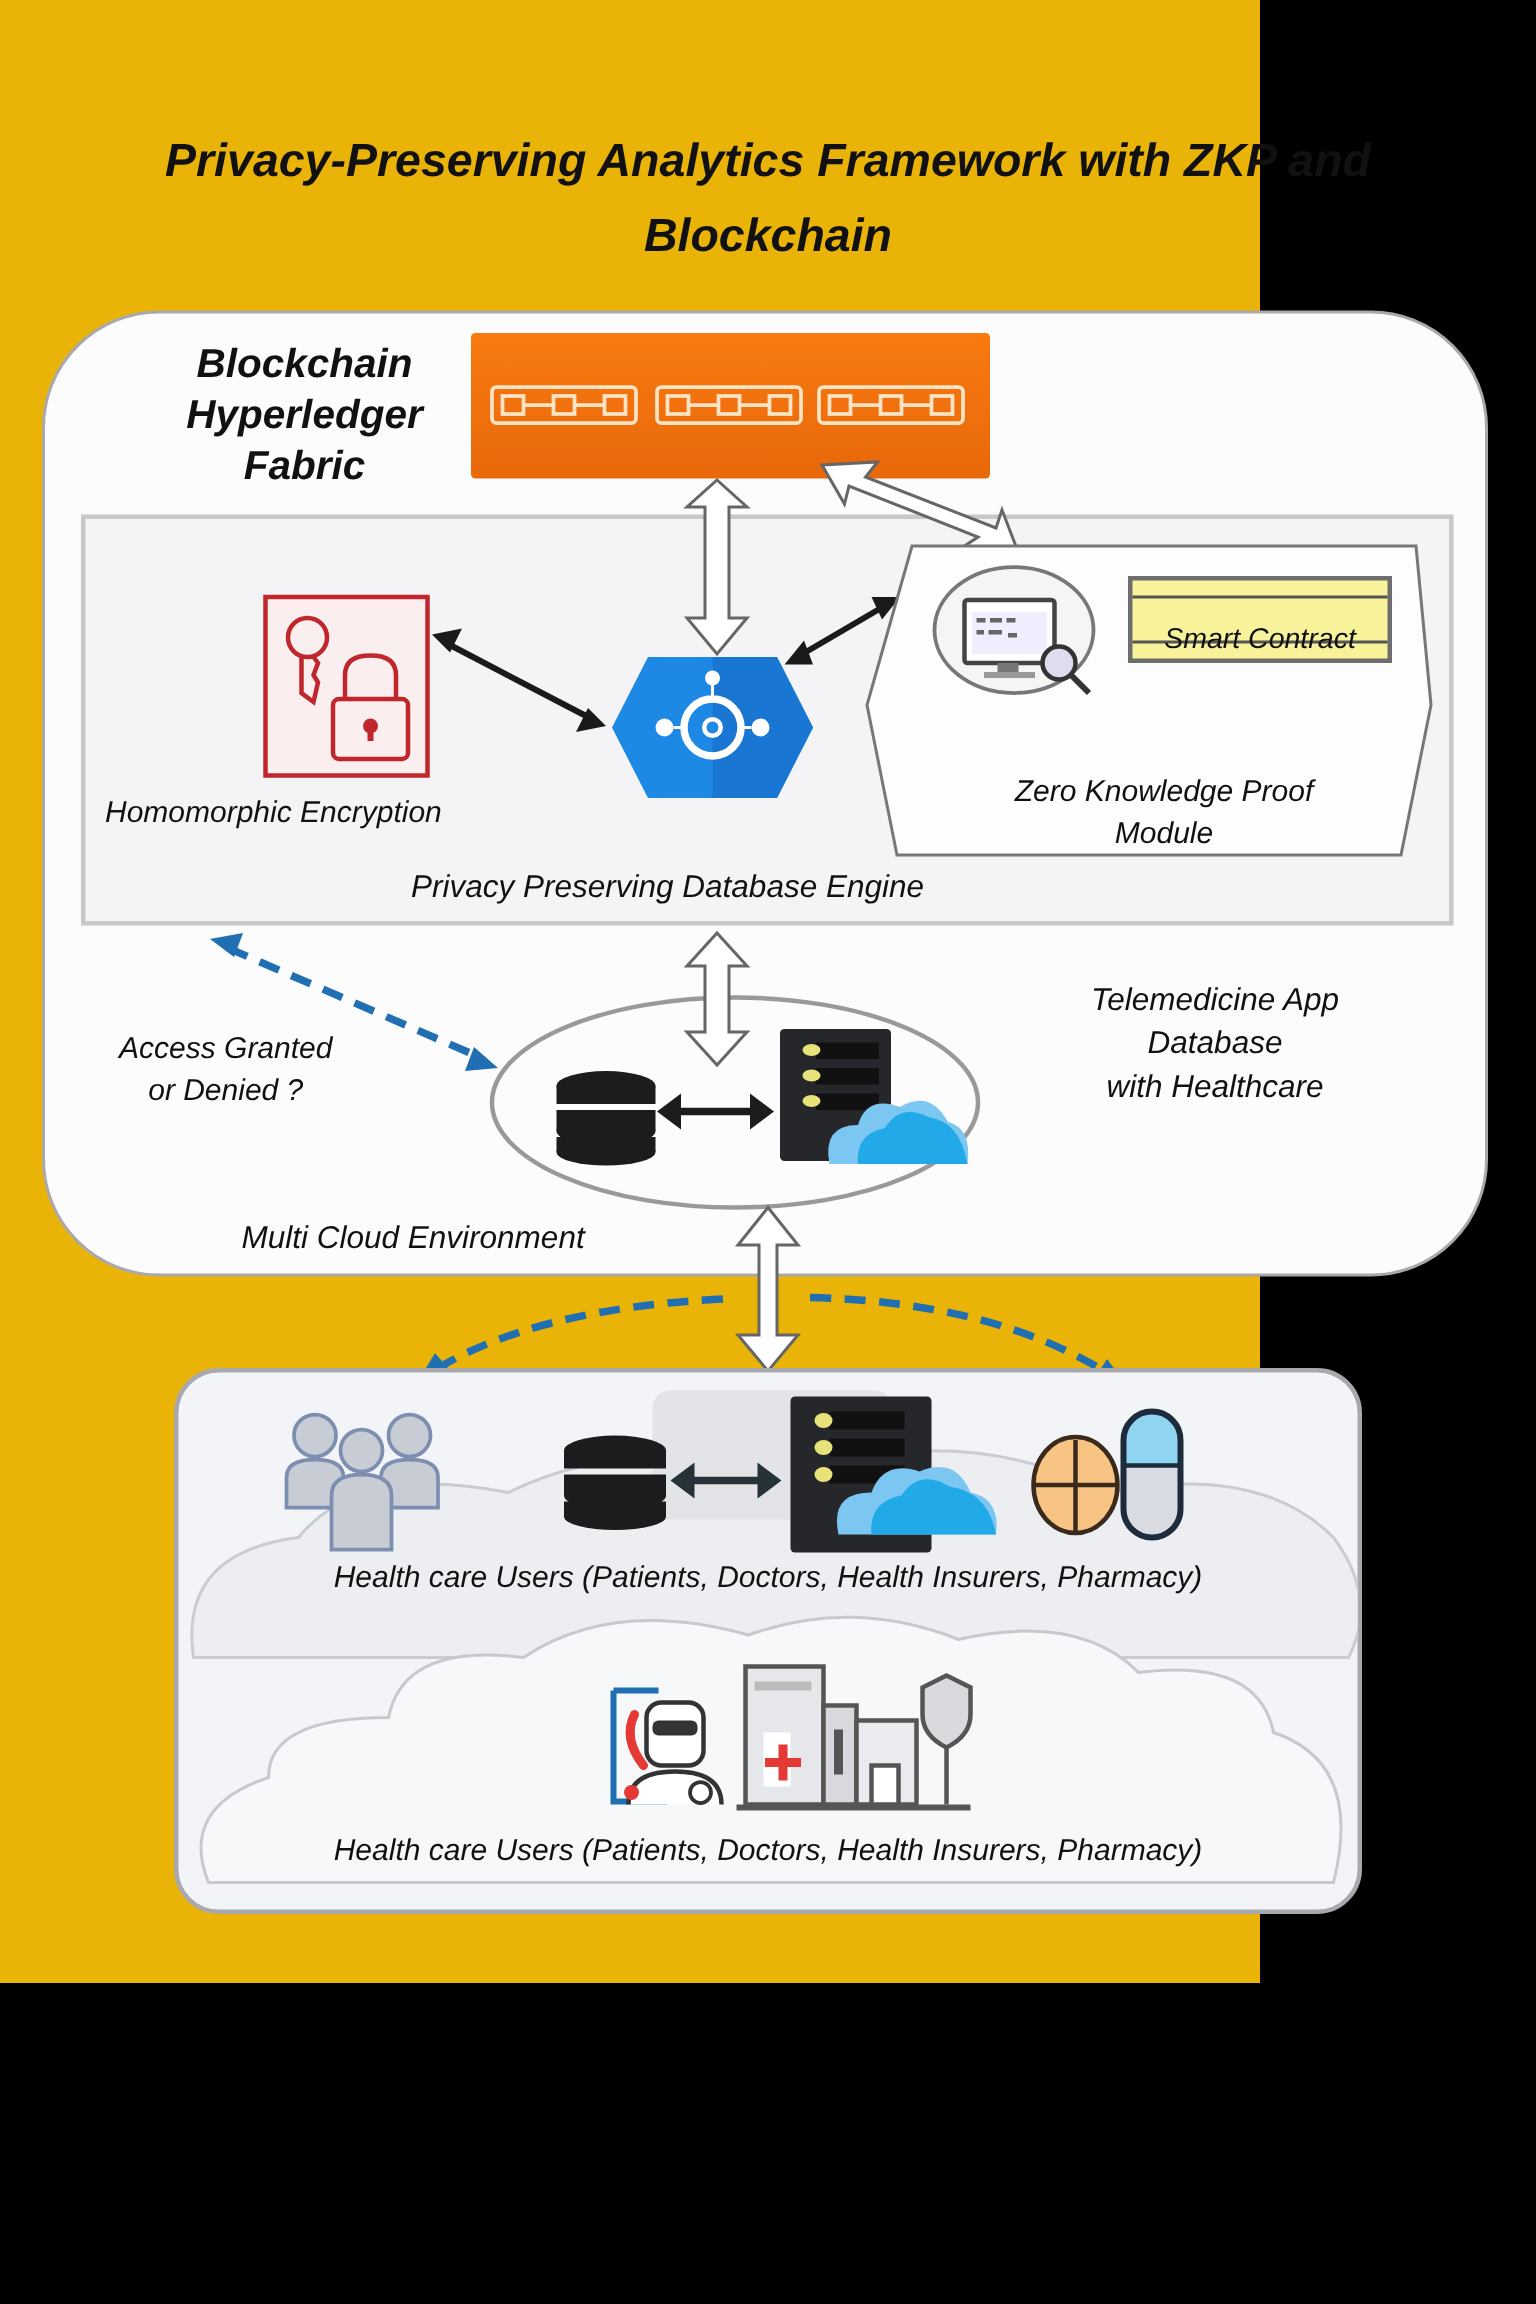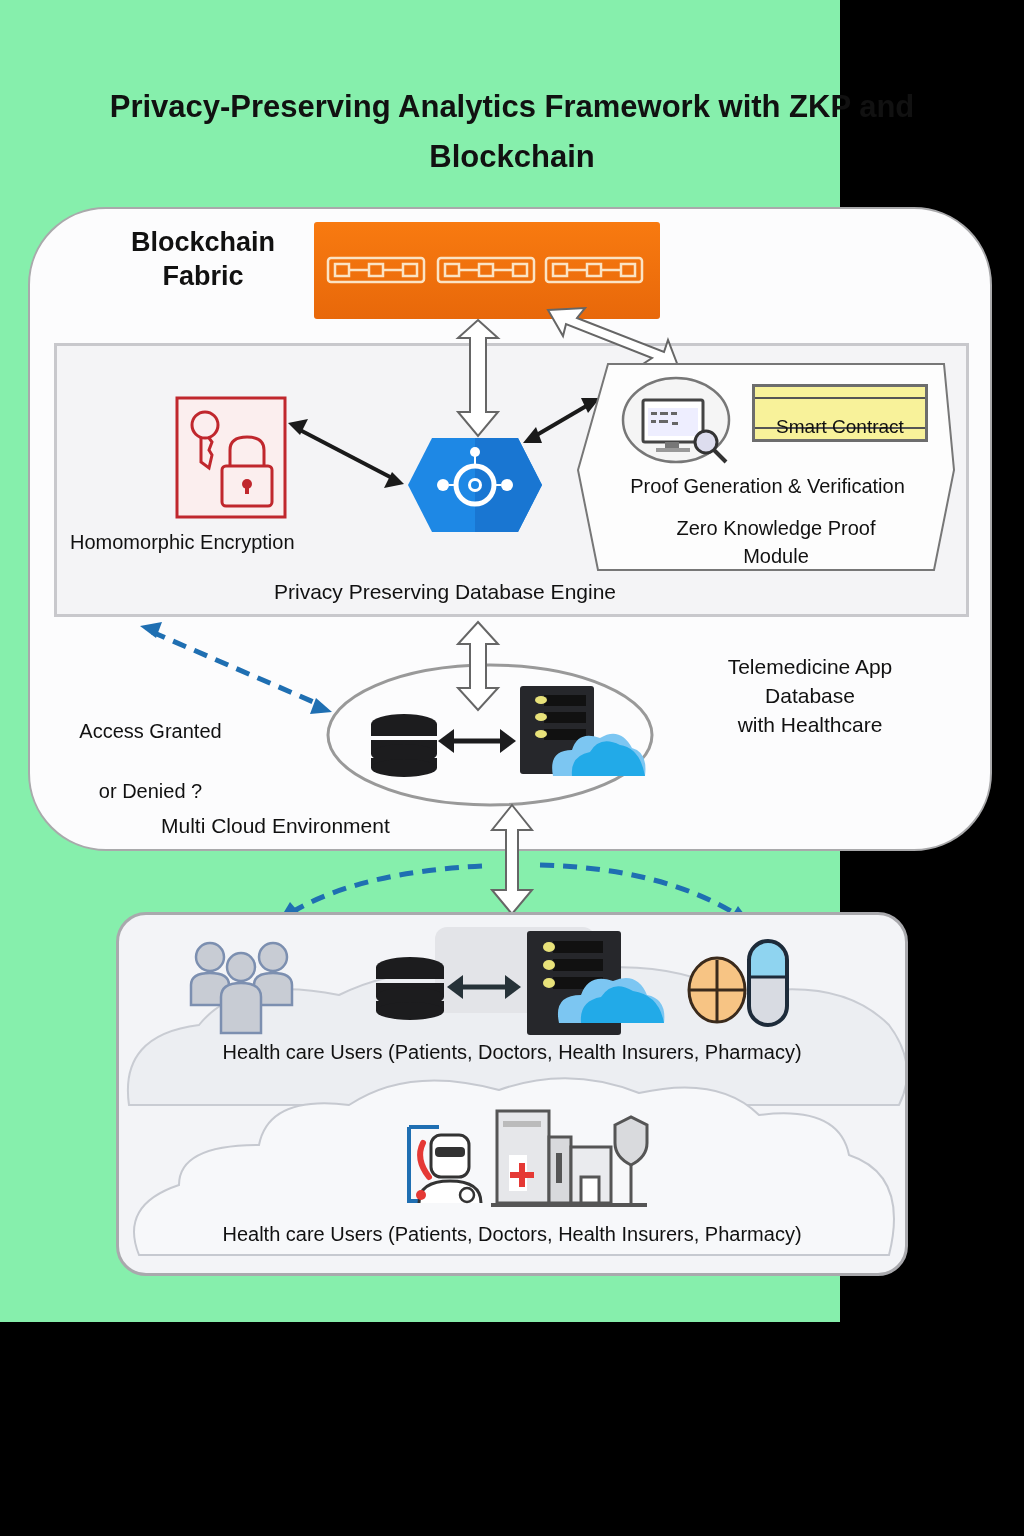--- a/index.html
+++ b/index.html
@@ -1,18 +1,18 @@
 <!DOCTYPE html>
 <html><head>
 <meta charset="utf-8">
 <style>
   html, body { margin:0; padding:0; }
   body { width:1024px; height:1536px; background:#000; position:relative; overflow:hidden;
          font-family:"DejaVu Sans", sans-serif; color:#111; }
-  .canvas { position:absolute; left:0; top:0; width:840px; height:1322px; background:#86efac; }
+  .canvas { position:absolute; left:0; top:0; width:840px; height:1322px; background:#eab308;font-style:italic; }
   .abs { position:absolute; }
   .title { left:0; width:1024px; top:82px; text-align:center; font-family:"Liberation Sans", sans-serif;
            font-weight:bold; font-size:31px; line-height:50px; color:#111; }
   .title span { display:block; }
   .outer { left:28px; top:207px; width:964px; height:644px; border:2px solid #a9a9ab; border-radius:78px;
            background:#fcfcfd; box-sizing:border-box; }
   .chain-label { left:96px; top:225px; width:214px; text-align:center; font-family:"Liberation Sans", sans-serif;
                  font-size:27px; line-height:34px; font-weight:600; color:#111; }
   .chain-label span{display:block;}
   .blockchain { left:314px; top:222px; width:346px; height:97px; border-radius:3px;
@@ -22,21 +22,21 @@
   .ace { left:70px; top:354px; font-weight:bold; font-size:19px; font-family:"Liberation Sans", sans-serif; }
   .he-label { left:70px; top:531px; font-size:20px; font-family:"Liberation Sans", sans-serif; }
   .ppae-label { left:274px; top:580px; font-size:21px; font-family:"Liberation Sans", sans-serif; }
   .smart { left:752px; top:384px; width:176px; height:58px; background:#f8f29a; border:3px solid #6d6d6d;
            box-sizing:border-box; }
   .smart-text { left:752px; top:416px; width:176px; text-align:center; font-size:19px; font-family:"Liberation Sans", sans-serif; }
   .pgv { left:590px; top:475px; width:355px; text-align:center; font-size:20px; font-family:"Liberation Sans", sans-serif; }
   .zkp { left:620px; top:514px; width:312px; text-align:center; font-size:20px; line-height:28px; font-family:"Liberation Sans", sans-serif; }
   .zkp span{display:block;}
   .agd { left:48px; top:685px; width:205px; text-align:center; font-size:20px; line-height:28px; font-family:"Liberation Sans", sans-serif; }
-  .agd span{display:block;margin-top:32px;}
+  .agd span{display:block;}
   .tele { left:690px; top:652px; width:240px; text-align:center; font-size:21px; line-height:29px; font-family:"Liberation Sans", sans-serif; }
   .tele span{display:block;}
   .mce { left:124px; top:814px; font-size:21px; font-family:"Liberation Sans", sans-serif;margin-left:37px; }
   .bottom { left:116px; top:912px; width:792px; height:364px; border:3px solid #a9a9ad; border-radius:30px;
             background:#f3f4f7; box-sizing:border-box; overflow:hidden; }
   .hcu1 { left:116px; top:1041px; width:792px; text-align:center; font-size:20px; font-family:"Liberation Sans", sans-serif; }
   .hcu2 { left:116px; top:1223px; width:792px; text-align:center; font-size:20px; font-family:"Liberation Sans", sans-serif; }
   svg.overlay { position:absolute; left:0; top:0; }
 </style>
 </head>
@@ -46,20 +46,21 @@
 
   <div class="abs title">
     <span>Privacy-Preserving Analytics Framework with ZKP and</span>
     <span>Blockchain</span>
   </div>
 
   <div class="abs outer"></div>
 
   <div class="abs chain-label">
     <span>Blockchain</span>
+    <span>Hyperledger</span>
     <span>Fabric</span>
   </div>
 
   <div class="abs blockchain">
     <svg width="346" height="97">
       <g fill="none" stroke="#fbe3c4" stroke-width="2.5">
         <g transform="translate(14,36)">
           <rect x="0" y="0" width="96" height="24" rx="3"></rect>
           <rect x="7" y="6" width="14" height="12"></rect>
             <rect x="41" y="6" width="14" height="12"></rect>
@@ -213,21 +214,20 @@
   </svg>
 
   <div class="abs he-label">Homomorphic Encryption</div>
   <div class="abs ppae-label">Privacy Preserving Database Engine</div>
 
   <div class="abs smart">
     <div style="position:absolute;left:0;right:0;top:10px;border-top:2px solid #555;"></div>
     <div style="position:absolute;left:0;right:0;bottom:10px;border-top:2px solid #555;"></div>
   </div>
   <div class="abs smart-text">Smart Contract</div>
-  <div class="abs pgv">Proof Generation &amp; Verification</div>
   <div class="abs zkp">
     <span>Zero Knowledge Proof</span>
     <span>Module</span>
   </div>
 
   <div class="abs agd">
     <span>Access Granted</span>
     <span>or Denied ?</span>
   </div>
   <div class="abs tele">

